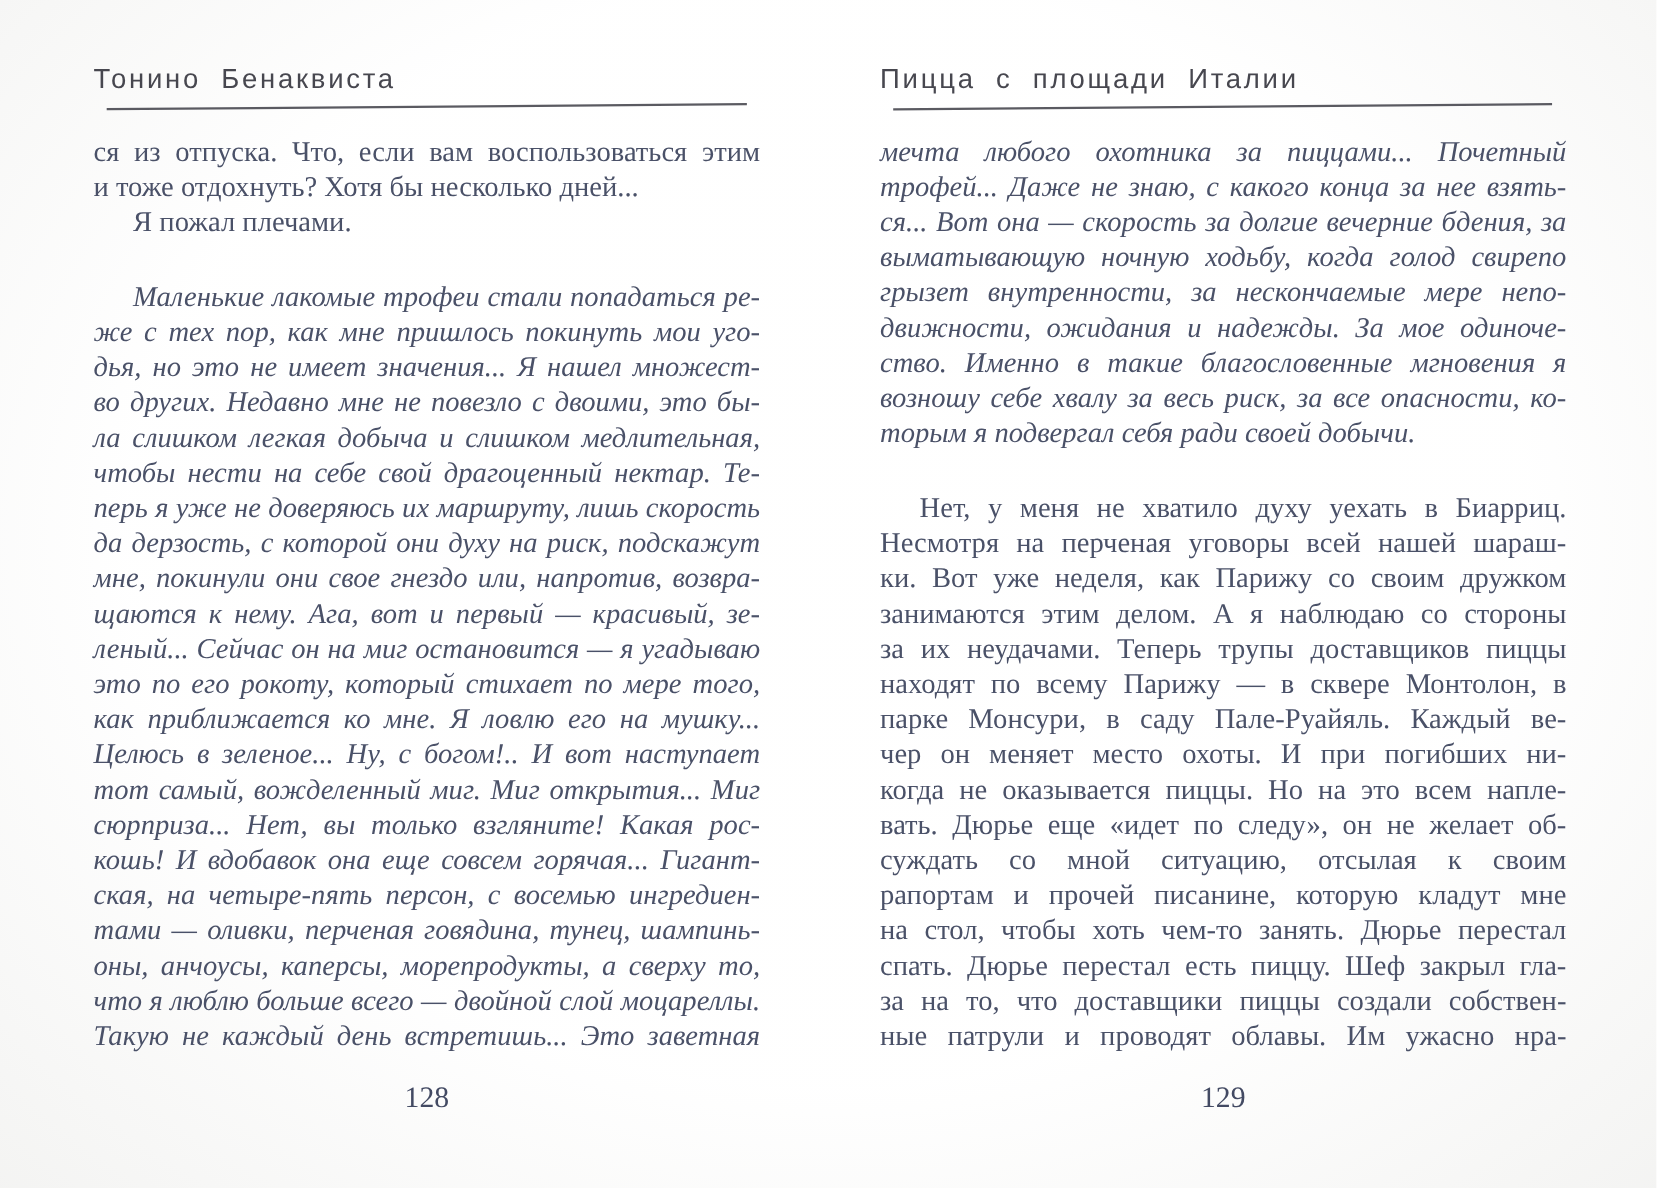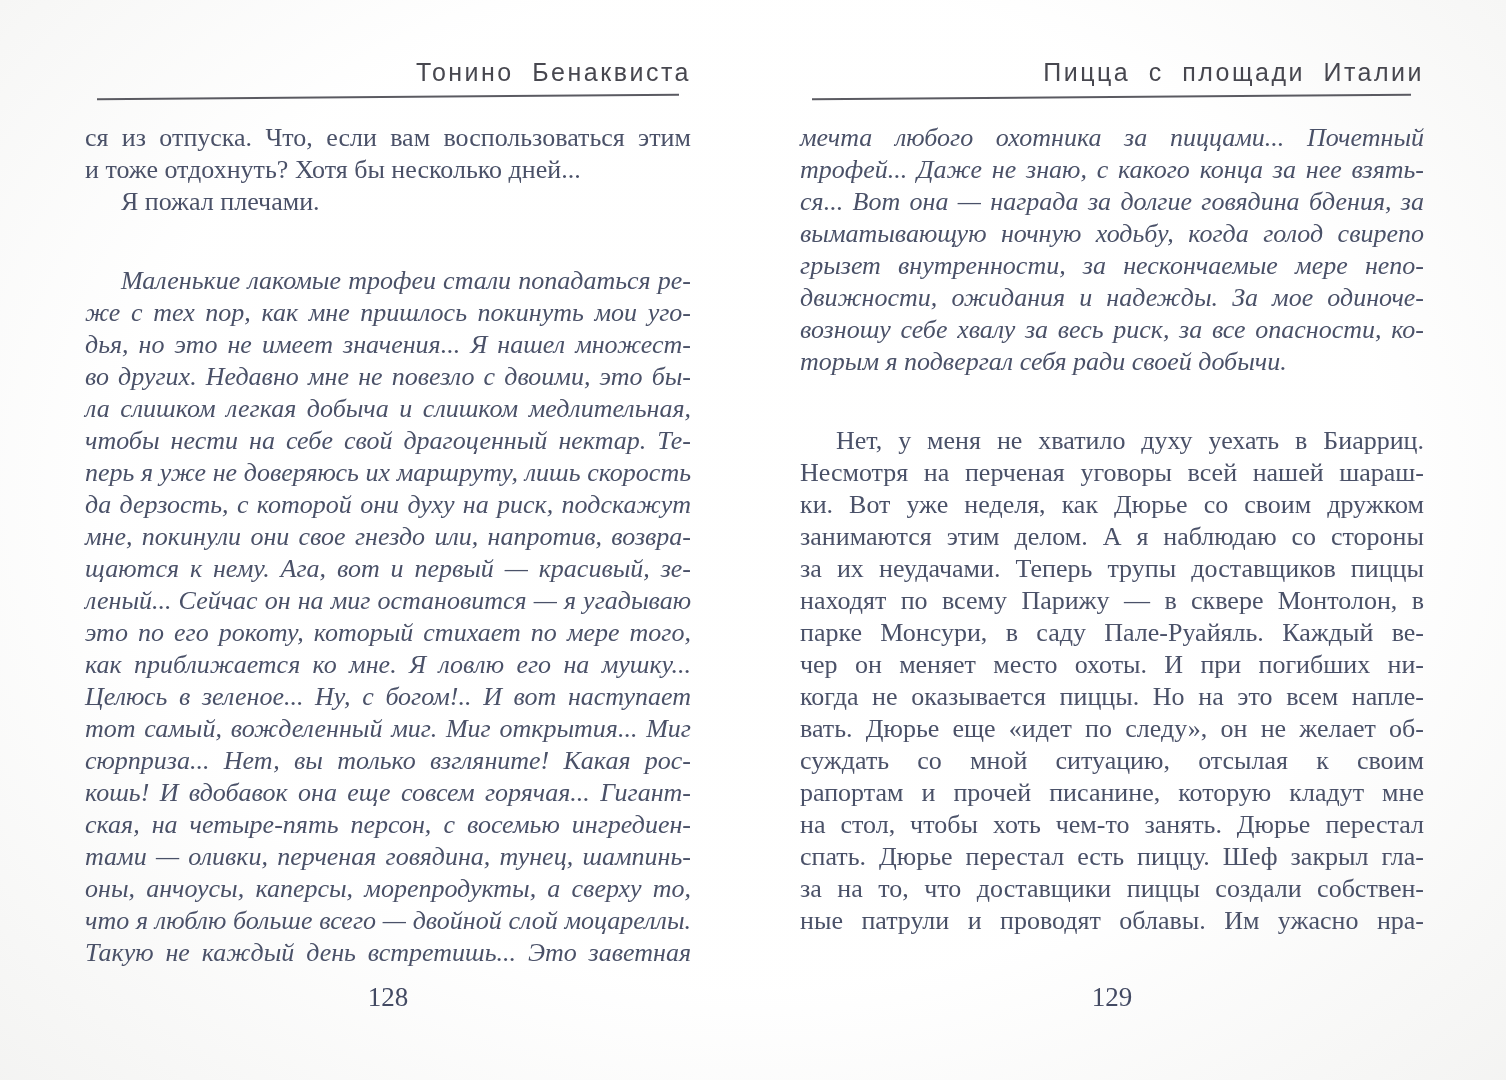--- a/index.html
+++ b/index.html
@@ -14,40 +14,40 @@
     overflow: hidden;
     font-family: "Liberation Serif", "DejaVu Serif", serif;
     color: #4a5168;
   }
   .page { position: absolute; top: 0; height: 1080px; }
   .page.left  { left: 85px;  width: 606px; }
   .page.right { left: 800px; width: 624px; }
 
   .running-head {
     position: absolute; top: 58px; left: 0; width: 100%;
-    text-align: right;
+    text-align: left;
     font-family: "Liberation Sans", "DejaVu Sans", sans-serif;
     font-size: 25px;
     letter-spacing: 2.5px;
     word-spacing: 9px;
     color: #47474f;
   }
   .head-rule {
     position: absolute; top: 96px; left: 2%; width: 96%;
     height: 2px; background: #5a5a61;
     transform: rotate(-0.45deg);
   }
 
   .body-text {
     position: absolute; top: 122px; left: 0; right: 0;
     font-size: 26px;
     line-height: 32px;
   }
   .para { margin: 0; }
-  .para.gap { margin-top: 47px; }
+  .para.gap { margin-top: 36px; }
   .para.italic { font-style: italic; }
   .line {
     text-align: justify;
     text-align-last: justify;
     white-space: normal;
     height: 32px;
     overflow: visible;
   }
   .line.no-just { text-align-last: left; }
   .line.indent { text-indent: 36px; }
@@ -103,31 +103,32 @@
     <div class="page-number">128</div>
   </section>
 
   <section class="page right">
     <div class="running-head">Пицца с площади Италии</div>
     <div class="head-rule"></div>
     <div class="body-text">
         <div class="para italic">
           <div class="line">мечта любого охотника за пиццами... Почетный</div>
           <div class="line">трофей... Даже не знаю, с какого конца за нее взять-</div>
-          <div class="line">ся... Вот она — награда за долгие говядина бдения, за</div>
+          <div class="line">ся... Вот она — скорость за долгие вечерние бдения, за</div>
           <div class="line">выматывающую ночную ходьбу, когда голод свирепо</div>
           <div class="line">грызет внутренности, за нескончаемые мере непо-</div>
           <div class="line">движности, ожидания и надежды. За мое одиноче-</div>
+          <div class="line">ство. Именно в такие благословенные мгновения я</div>
           <div class="line">возношу себе хвалу за весь риск, за все опасности, ко-</div>
           <div class="line no-just">торым я подвергал себя ради своей добычи.</div>
         </div>
         <div class="para regular gap">
           <div class="line indent">Нет, у меня не хватило духу уехать в Биарриц.</div>
           <div class="line">Несмотря на перченая уговоры всей нашей шараш-</div>
-          <div class="line">ки. Вот уже неделя, как Дюрье со своим дружком</div>
+          <div class="line">ки. Вот уже неделя, как Парижу со своим дружком</div>
           <div class="line">занимаются этим делом. А я наблюдаю со стороны</div>
           <div class="line">за их неудачами. Теперь трупы доставщиков пиццы</div>
           <div class="line">находят по всему Парижу — в сквере Монтолон, в</div>
           <div class="line">парке Монсури, в саду Пале-Руайяль. Каждый ве-</div>
           <div class="line">чер он меняет место охоты. И при погибших ни-</div>
           <div class="line">когда не оказывается пиццы. Но на это всем напле-</div>
           <div class="line">вать. Дюрье еще «идет по следу», он не желает об-</div>
           <div class="line">суждать со мной ситуацию, отсылая к своим</div>
           <div class="line">рапортам и прочей писанине, которую кладут мне</div>
           <div class="line">на стол, чтобы хоть чем-то занять. Дюрье перестал</div>

